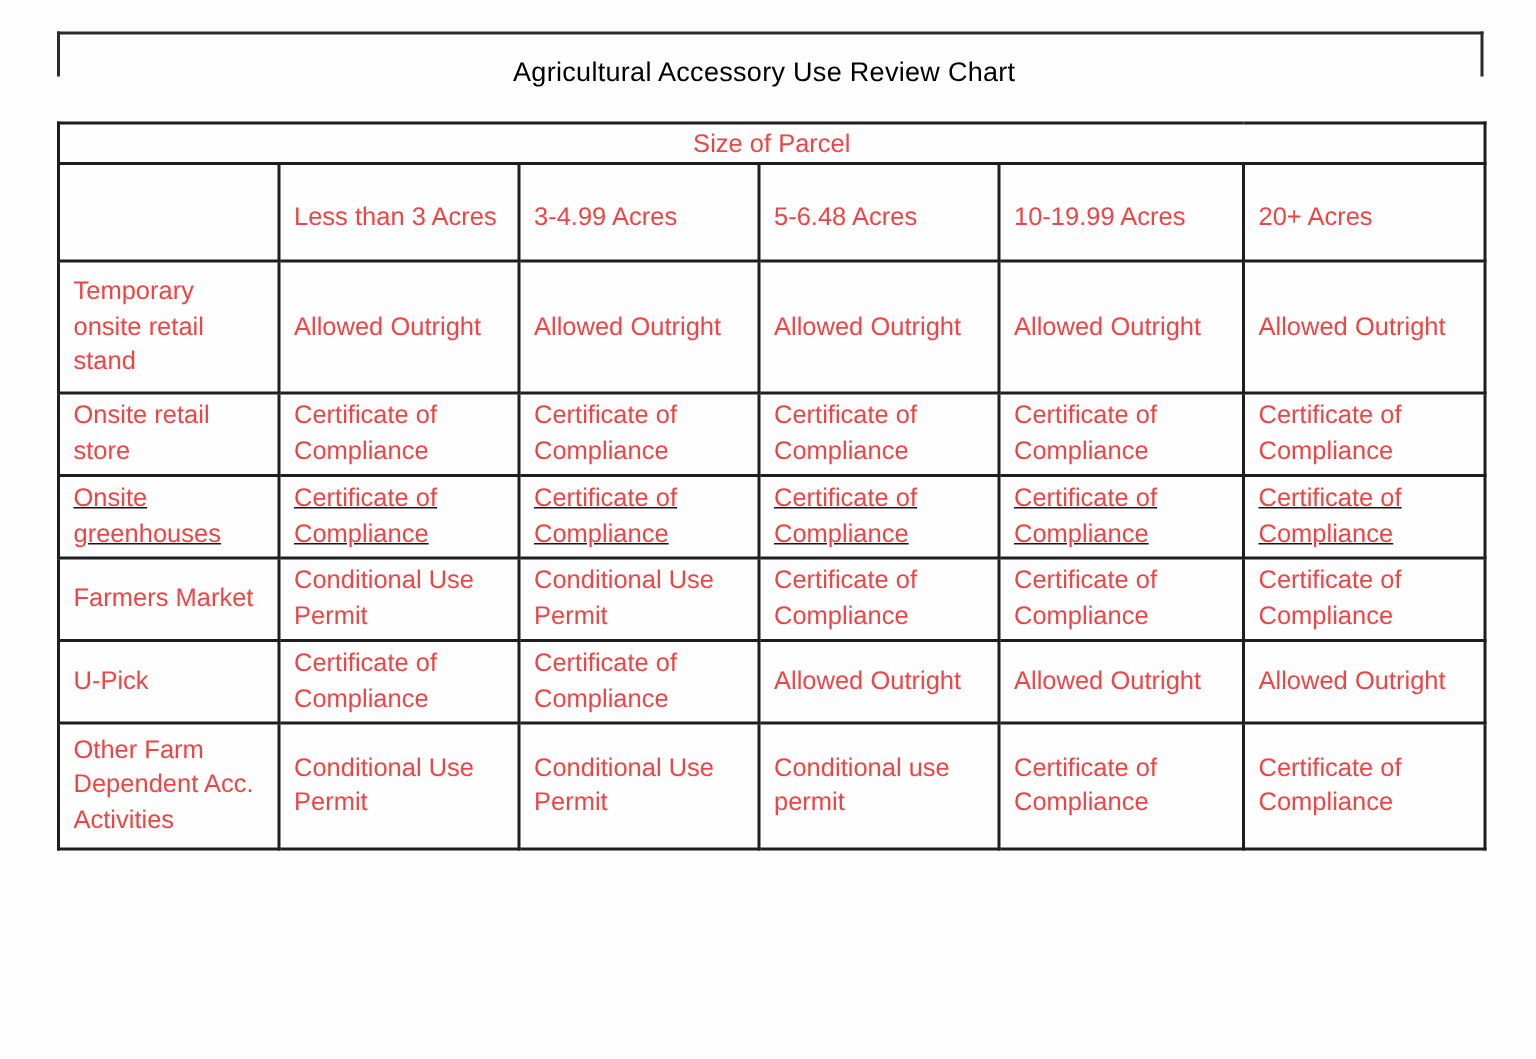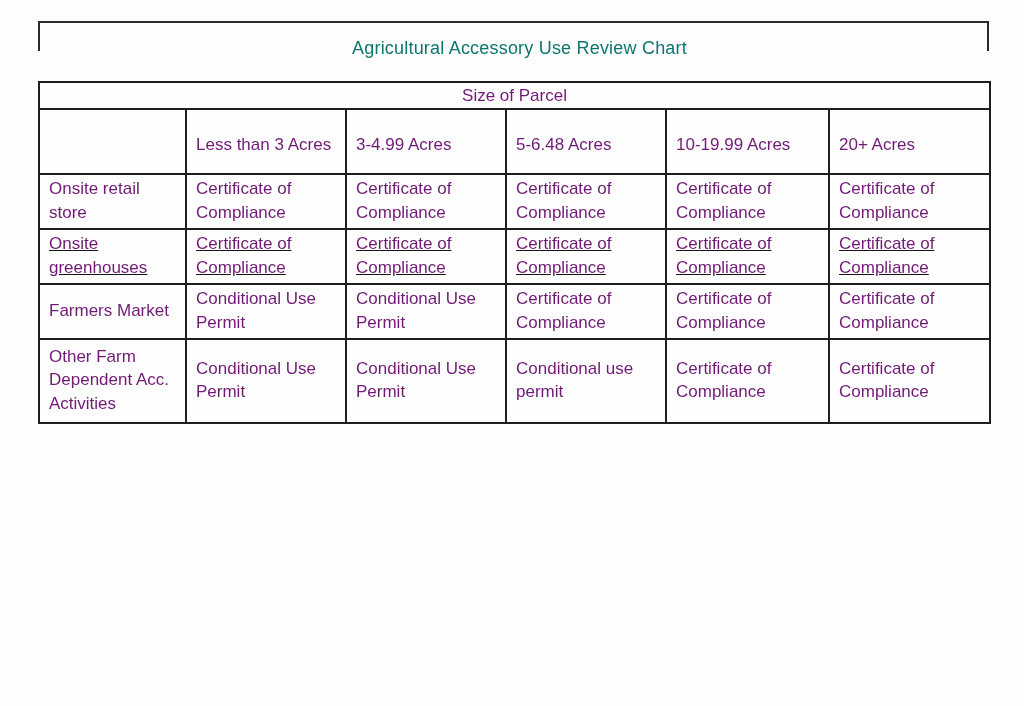--- a/index.html
+++ b/index.html
@@ -22,45 +22,45 @@
     left: 38px;
     top: 21px;
     width: 947px;
     height: 28px;
     border-top: 2px solid #2b2b2b;
     border-left: 2px solid #2b2b2b;
     border-right: 2px solid #2b2b2b;
   }
   .doc-title {
     position: absolute;
-    left: 44px;
+    left: 34px;
     top: 38px;
     width: 951px;
     text-align: center;
     font-size: 18px;
     letter-spacing: 0.2px;
-    color: #0f766e;
+    color: #000000;
   }
   table.review {
     position: absolute;
     left: 38px;
     top: 81px;
     width: 951px;
     border-collapse: collapse;
     table-layout: fixed;
     background: #fefefe;
   }
   table.review th, table.review td {
     border: 2px solid #1e1e1e;
     font-size: 17px;
     font-weight: normal;
     text-align: left;
     padding: 2px 6px 4px 9px;
     line-height: 1.38;
-    color: #701a75;
+    color: #ef4444;
     overflow: hidden;
   }
   tr.caption-row th {
     height: 23px;
     text-align: center;
     vertical-align: middle;
     padding: 1px 4px;
     font-size: 17px;
   }
   tr.header-row th {
@@ -105,20 +105,28 @@
       <tr class="header-row">
         <th></th>
         <th>Less than 3 Acres</th>
         <th>3-4.99 Acres</th>
         <th>5-6.48 Acres</th>
         <th>10-19.99 Acres</th>
         <th>20+ Acres</th>
       </tr>
     </thead>
     <tbody>
+      <tr class="rh-1">
+        <th>Temporary onsite retail stand</th>
+        <td>Allowed Outright</td>
+        <td>Allowed Outright</td>
+        <td>Allowed Outright</td>
+        <td>Allowed Outright</td>
+        <td>Allowed Outright</td>
+      </tr>
       <tr class="rh-2">
         <th>Onsite retail store</th>
         <td>Certificate of Compliance</td>
         <td>Certificate of Compliance</td>
         <td>Certificate of Compliance</td>
         <td>Certificate of Compliance</td>
         <td>Certificate of Compliance</td>
       </tr>
       <tr class="rh-3">
         <th>Onsite greenhouses</th>
@@ -129,20 +137,28 @@
         <td>Certificate of Compliance</td>
       </tr>
       <tr class="rh-4">
         <th>Farmers Market</th>
         <td>Conditional Use Permit</td>
         <td>Conditional Use Permit</td>
         <td>Certificate of Compliance</td>
         <td>Certificate of Compliance</td>
         <td>Certificate of Compliance</td>
       </tr>
+      <tr class="rh-5">
+        <th>U-Pick</th>
+        <td>Certificate of Compliance</td>
+        <td>Certificate of Compliance</td>
+        <td>Allowed Outright</td>
+        <td>Allowed Outright</td>
+        <td>Allowed Outright</td>
+      </tr>
       <tr class="rh-8">
         <th>Other Farm Dependent Acc. Activities</th>
         <td>Conditional Use Permit</td>
         <td>Conditional Use Permit</td>
         <td>Conditional use permit</td>
         <td>Certificate of Compliance</td>
         <td>Certificate of Compliance</td>
       </tr>
     </tbody>
   </table>

